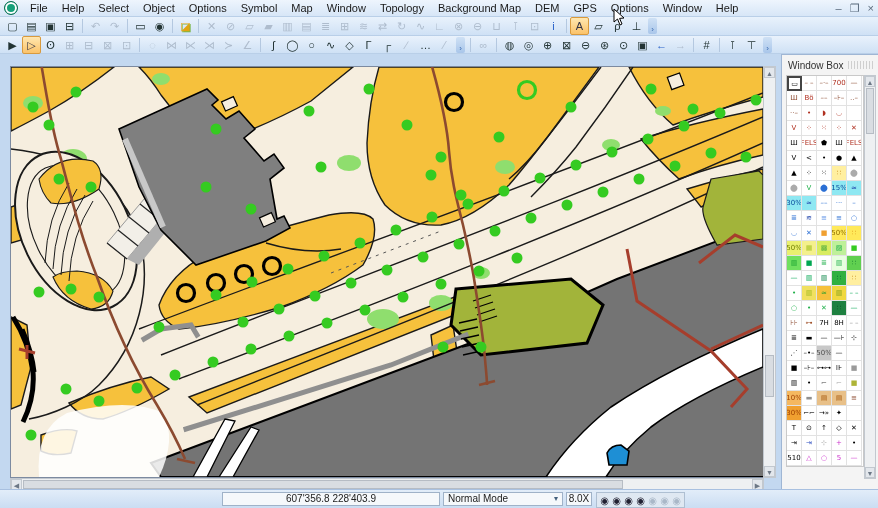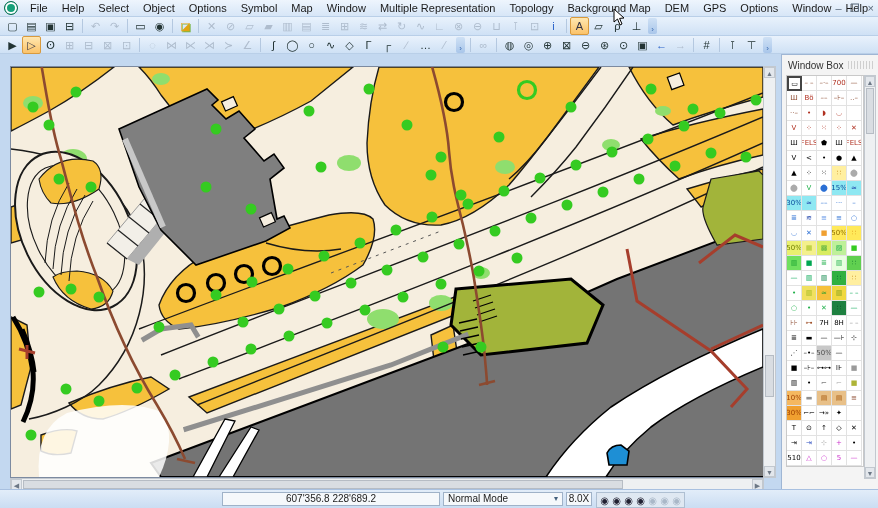--- a/index.html
+++ b/index.html
@@ -74,21 +74,20 @@
   <div class="appicon"></div>
   <span id="menu-items" style="display: flex;">
       <span class="menu-item">File</span>
       <span class="menu-item">Help</span>
       <span class="menu-item">Select</span>
       <span class="menu-item">Object</span>
       <span class="menu-item">Options</span>
       <span class="menu-item">Symbol</span>
       <span class="menu-item">Map</span>
       <span class="menu-item">Window</span>
-      <span class="menu-item">Multiple Representation</span>
       <span class="menu-item">Topology</span>
       <span class="menu-item">Background Map</span>
       <span class="menu-item">DEM</span>
       <span class="menu-item">GPS</span>
       <span class="menu-item">Options</span>
       <span class="menu-item">Window</span>
       <span class="menu-item">Help</span>
     </span>
   <div id="wincontrols">
       <span>–</span>
@@ -608,21 +607,21 @@
       <div id="symscroll">
         <div class="sb-arrow" style="left:0;top:0;width:10px;">▲</div>
         <div class="sb-thumb" style="left:1px;top:12px;width:8px;height:46px;"></div>
         <div class="sb-arrow" style="left:0;bottom:0;width:10px;">▼</div>
       </div>
     </div>
   </div>
 </div>
 
 <div id="statusbar">
-  <div class="sunken" id="coordbox">607'356.8   228'689.2</div>
+  <div class="sunken" id="coordbox">607'356.8   228'403.9</div>
   <div class="sunken" id="modebox">
     <span>Normal Mode</span>
     <span class="chev">▾</span>
   </div>
   <div class="sunken" id="zoombox">8.0X</div>
   <div id="eyes">
       <span class="eye on">◉</span>
       <span class="eye on">◉</span>
       <span class="eye on">◉</span>
       <span class="eye on">◉</span>

